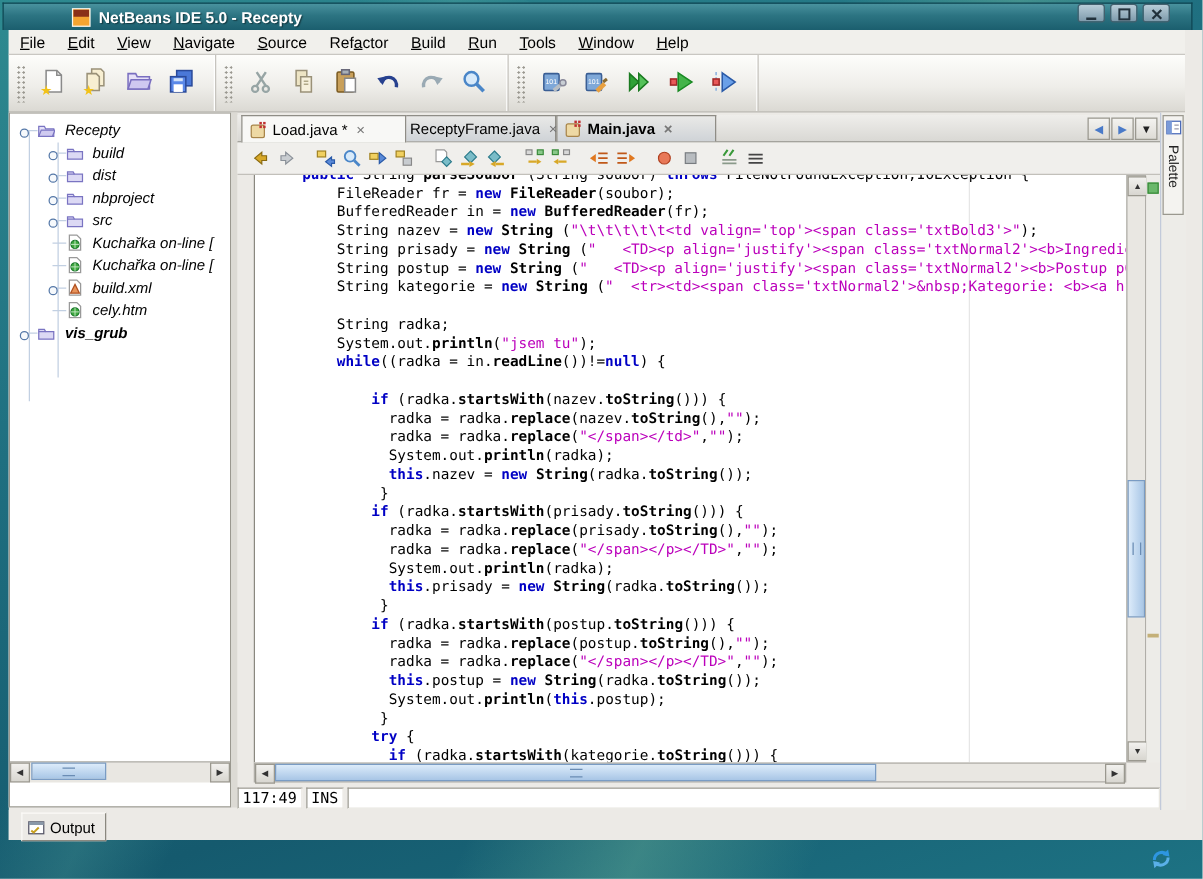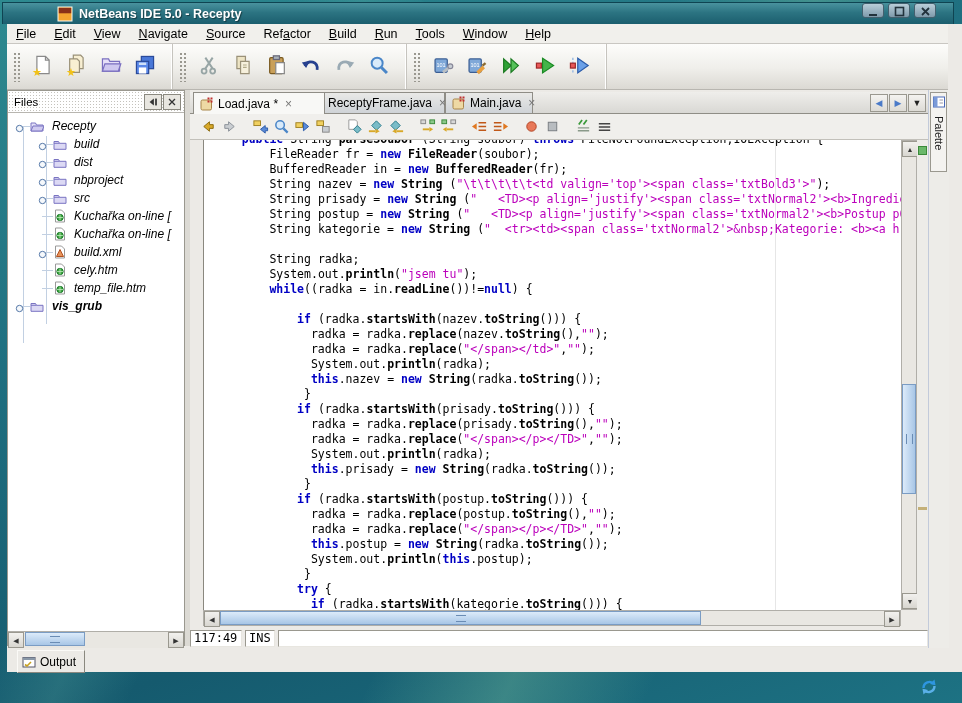--- a/index.html
+++ b/index.html
@@ -289,34 +289,20 @@
           <span><svg width="22" height="22" viewBox="0 0 18 18">
               <path d="M4 3v13" stroke="#8AB0E0" stroke-dasharray="2 1.4"></path>
               <rect x="2" y="7.5" width="4" height="4" fill="#E85858" stroke="#A02828"></rect>
               <polygon points="8,3.5 16.5,9.5 8,15.5" fill="#6AA0E8" stroke="#2A5AA8"></polygon>
             </svg></span>
         </div>
       </div>
     </div>
 
   <div class="abs" id="files">
-    <div id="files-header">
-      <span id="files-title">Files</span>
-      <span class="panel-btn" id="files-min">
-          <svg width="12" height="12" viewBox="0 0 14 14">
-            <polygon points="8,3 3,7 8,11" fill="#333"></polygon>
-            <rect x="9.5" y="3" width="2" height="8" fill="#333"></rect>
-          </svg>
-        </span>
-      <span class="panel-btn" id="files-close">
-          <svg width="12" height="12" viewBox="0 0 14 14">
-            <path d="M3.5 3.5l7 7M10.5 3.5l-7 7" stroke="#333" stroke-width="1.5" fill="none"></path>
-          </svg>
-        </span>
-    </div>
     <div id="tree">
       <div class="guide" id="guide1"></div>
       <div class="guide" id="guide2"></div>
     <div class="tree-row">
           <span class="stub" style="left: 11px; width: 11px; top: 9px;"></span>
           <span class="handle" style="left: 7px; top: 5px;"><svg width="9" height="9" viewBox="0 0 9 9">
               <circle cx="4.5" cy="4.5" r="3.2" fill="#F6F9FC" stroke="#5578A8"></circle>
             </svg></span>
           <span class="t-icon" style="left: 22px;">
             <svg width="14" height="14" viewBox="0 0 14 14">
@@ -418,31 +404,20 @@
           <span class="t-icon" style="left: 45px;">
             <svg width="14" height="14" viewBox="0 0 14 14">
               <path d="M2.5 1h6l3 3v9h-9z" fill="#fff" stroke="#999"></path>
               <circle cx="7" cy="8.5" r="3.2" fill="#3FA83F" stroke="#1A7A2A"></circle>
               <path d="M3.8 8.5h6.4M7 5.3v6.4" stroke="#CFEFCF" stroke-width=".7" fill="none"></path>
             </svg>
           </span>
           <span class="t-label" style="left: 66px;">cely.htm</span>
         </div>
         <div class="tree-row">
-          <span class="stub" style="left: 34px; width: 11px; top: 9px;"></span>
-          <span class="t-icon" style="left: 45px;">
-            <svg width="14" height="14" viewBox="0 0 14 14">
-              <path d="M2.5 1h6l3 3v9h-9z" fill="#fff" stroke="#999"></path>
-              <circle cx="7" cy="8.5" r="3.2" fill="#3FA83F" stroke="#1A7A2A"></circle>
-              <path d="M3.8 8.5h6.4M7 5.3v6.4" stroke="#CFEFCF" stroke-width=".7" fill="none"></path>
-            </svg>
-          </span>
-          <span class="t-label" style="left: 66px;">temp_file.htm</span>
-        </div>
-        <div class="tree-row">
           <span class="stub" style="left: 11px; width: 11px; top: 9px;"></span>
           <span class="handle" style="left: 7px; top: 5px;"><svg width="9" height="9" viewBox="0 0 9 9">
               <circle cx="4.5" cy="4.5" r="3.2" fill="#F6F9FC" stroke="#5578A8"></circle>
             </svg></span>
           <span class="t-icon" style="left: 22px;">
             <svg width="14" height="14" viewBox="0 0 14 14">
               <path d="M1 4.5h4.5l1 1.8H13v6H1z" fill="#DCD9F4" stroke="#7A74C2"></path>
               <path d="M1 6.3h5.5" stroke="#7A74C2"></path>
             </svg>
           </span>
@@ -480,21 +455,21 @@
             <svg width="14" height="14" viewBox="0 0 14 14">
               <rect x="1" y="2" width="12" height="10" fill="#fff" stroke="#4A6AB8"></rect>
               <rect x="1.5" y="2.5" width="11" height="2.5" fill="#6A8AD0"></rect>
               <rect x="3" y="7" width="3" height="2" fill="#9AB8E8"></rect>
               <rect x="8" y="7" width="3" height="2" fill="#9AB8E8"></rect>
             </svg>
           </span>
           <span>ReceptyFrame.java</span>
           <span class="tab-x">×</span>
         </div>
-        <div class="tab" style="left: 255px; width: 88px;">
+        <div class="tab" style="left: 255px; width: 128px; font-weight: bold;">
           <span class="ticon">
             <svg width="14" height="14" viewBox="0 0 14 14">
               <rect x="1" y="3" width="10.5" height="10" rx="1.5" fill="#EED9A4" stroke="#A8854A"></rect>
               <rect x="7.5" y="0.5" width="2" height="2" fill="#C03030"></rect>
               <rect x="10.5" y="0.5" width="2" height="2" fill="#C03030"></rect>
               <rect x="7.5" y="3.5" width="2" height="2" fill="#C03030"></rect>
               <rect x="10.5" y="3.5" width="2" height="2" fill="#C03030"></rect>
             </svg>
           </span>
           <span>Main.java</span>

